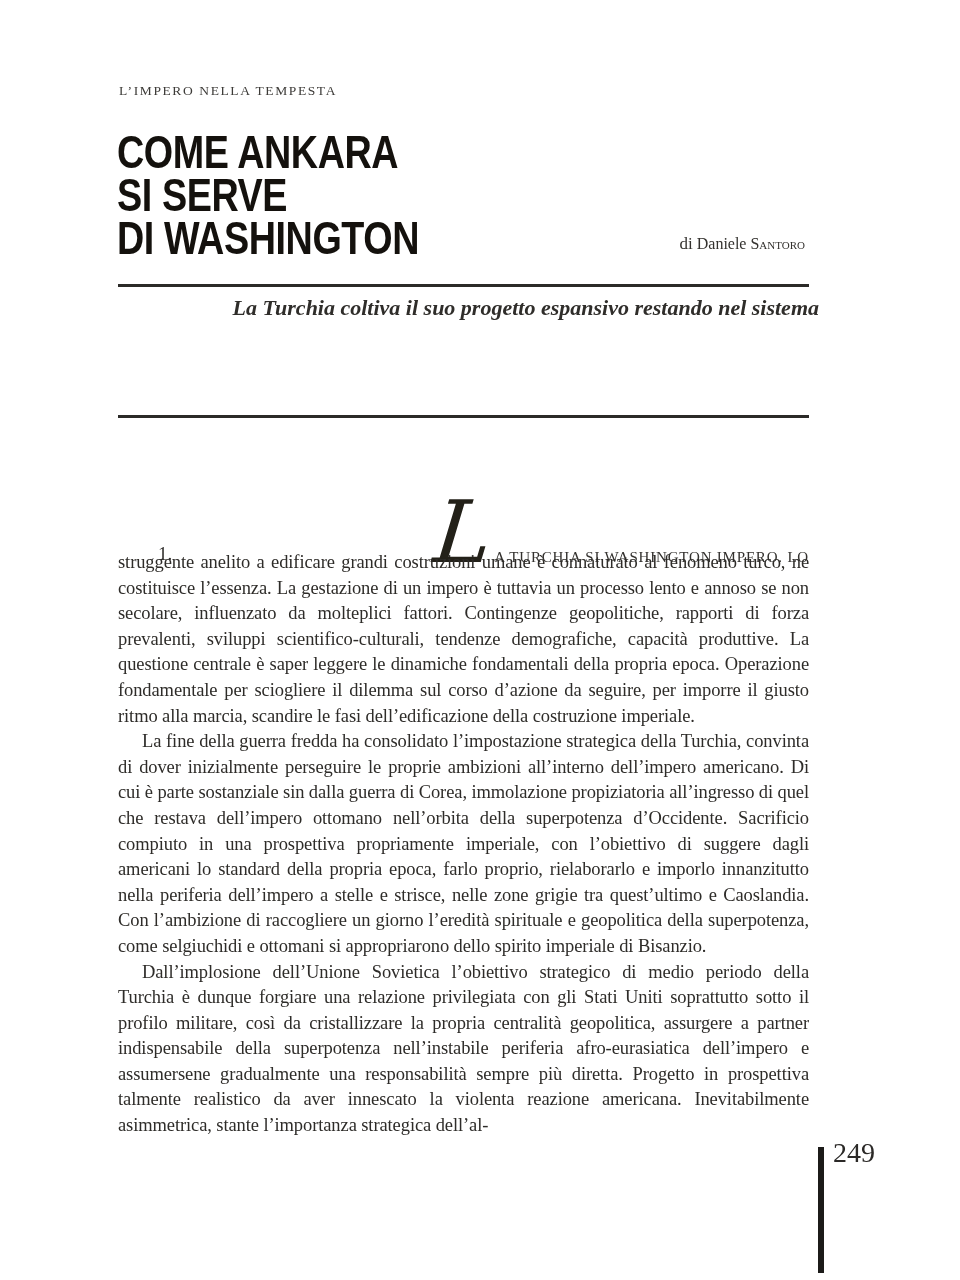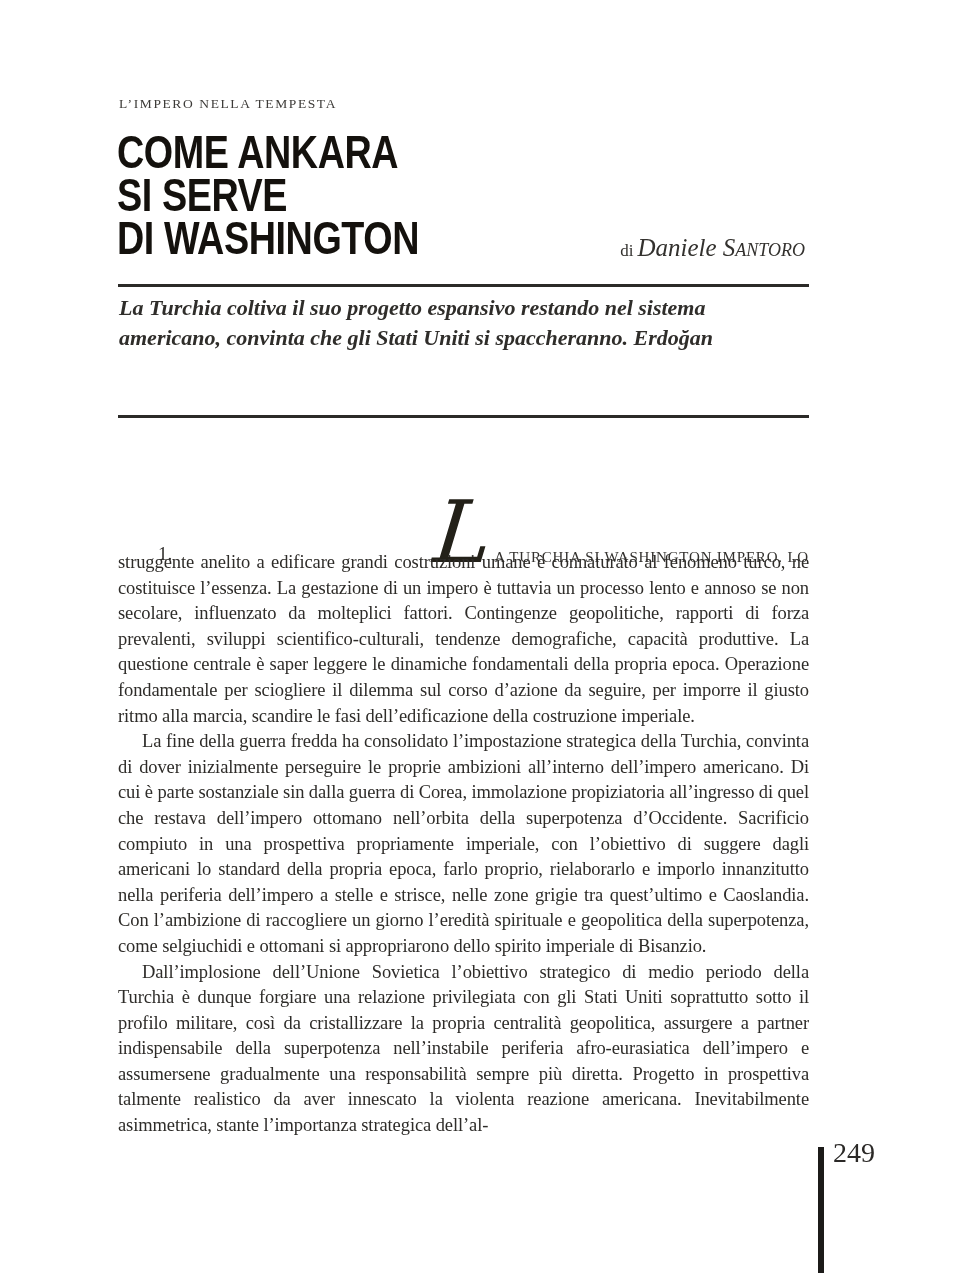--- a/index.html
+++ b/index.html
@@ -6,21 +6,21 @@
   .page{
     position:relative;
     width:960px;height:1280px;
     margin:0 auto;
     background:#ffffff;
     overflow:hidden;
     font-family:"Liberation Serif", serif;
     color:#2e2c29;
   }
   .running-head{
-    position:absolute;left:119px;top:96px;
+    position:absolute;left:119px;top:83px;
     font-family:"Liberation Serif", serif;
     font-size:13.5px;letter-spacing:1.6px;
     color:#3d3b38;
     white-space:nowrap;
     text-align:center;
   }
   .article-title{
     position:absolute;left:117px;top:131px;
     margin:0;
     font-family:"Liberation Sans", sans-serif;
@@ -32,34 +32,35 @@
     transform-origin:left top;
     white-space:nowrap;
   }
   .byline{
     position:absolute;right:155px;top:234px;
     font-family:"Liberation Serif", serif;
     color:#33312e;
     white-space:nowrap;
   }
   .byline .prefix{font-size:17px;font-style:normal;text-align:right;}
-  .byline .author{font-size:25px;font-style:italic;margin-top:30px;}
+  .byline .author{font-size:16px;margin-top:30px;}
   .byline .surname{font-variant:small-caps;}
   .rule{
     position:absolute;left:118px;width:691px;height:3px;
     background:#2b2a28;
   }
   .rule-top{top:284px;}
   .rule-bottom{top:415px;}
   .abstract{
     position:absolute;left:119px;top:293px;width:700px;
     font-family:"Liberation Serif", serif;
     font-style:italic;font-weight:600;
     font-size:22px;line-height:29.5px;
     color:#2f2d2a;
+    text-align:right;
   }
   .opening-line{
     position:absolute;left:118px;top:482px;width:691px;height:92px;
   }
   .section-number{
     position:absolute;left:40px;top:62px;
     font-size:19px;line-height:19px;color:#33312e;
   }
   .opening-right{
     position:absolute;right:0;top:0;
@@ -120,21 +121,20 @@
     <span class="author">
       <span>Daniele</span>
       <span class="surname">Santoro</span>
     </span>
   </div>
 
   <div class="rule rule-top"></div>
 
   <div class="abstract">
     <div>La Turchia coltiva il suo progetto espansivo restando nel sistema</div>
-    <div>americano, convinta che gli Stati Uniti si spaccheranno. Erdoğan</div>
   </div>
 
   <div class="rule rule-bottom"></div>
 
   <div class="opening-line">
     <span class="section-number">1.</span>
     <span class="opening-right">
       <span class="drop-cap">L</span><span class="opening-small-caps">A TURCHIA SI WASHINGTON IMPERO. LO</span>
     </span>
   </div>

